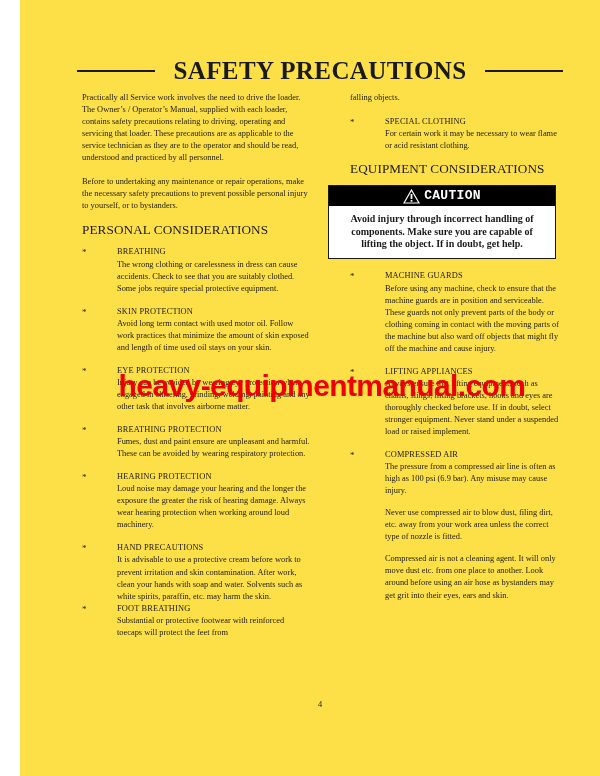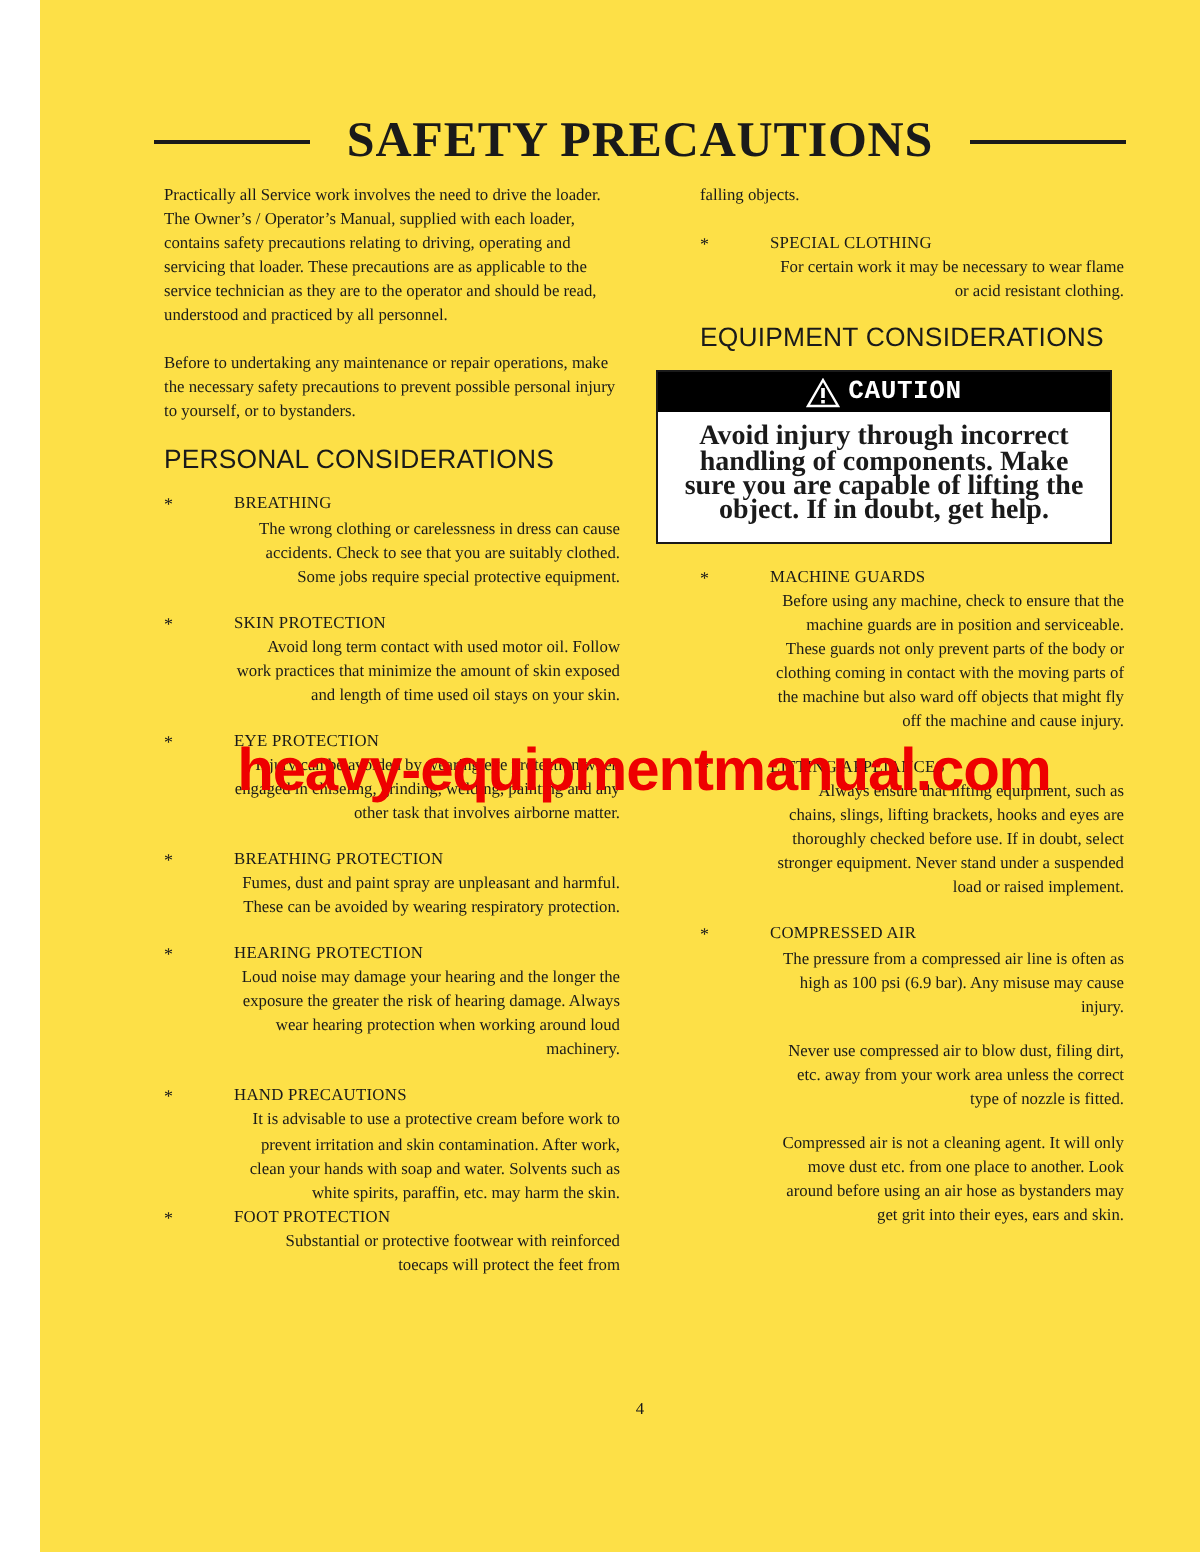--- a/index.html
+++ b/index.html
@@ -60,21 +60,21 @@
 
   p.para {
     margin: 0 0 12px 0;
   }
 
   h2.section-heading {
     font-size: 13.2px;
     font-weight: normal;
     margin: 10px 0 10px 0;
     letter-spacing: 0.1px;
-    font-family: Liberation Sans, sans-serif;
+    font-family: Liberation Serif, serif;
   }
 
   
   .bullet-item {
     position: relative;
     margin-bottom: 11px;
     padding-left: 35px;
   }
   .bullet-item.no-gap { margin-bottom: 0; }
   .bullet-mark {
@@ -84,21 +84,20 @@
     width: 12px;
     font-size: 9px;
     line-height: 12.05px;
   }
   .bullet-title {
     display: block;
     letter-spacing: 0.15px;
   }
   .bullet-body {
     display: block;
-    text-align: right;
   }
   .bullet-body + .bullet-body { margin-top: 10px; }
 
   
   .caution-box {
     border: 1.6px solid #1a1a1a;
     margin: 4px 0 11px 0;
     background: #ffffff;
     width: 226px;
     position: relative;
@@ -121,21 +120,21 @@
   .caution-word {
     color: #ffffff;
     font-size: 13px;
     font-weight: bold;
     letter-spacing: 0.3px;
     font-family: Liberation Mono, monospace;
   }
   .caution-body {
     padding: 7px 9px 8px 9px;
     text-align: center;
-    font-size: 14px;
+    font-size: 10px;
     line-height: 12.4px;
     font-weight: bold;
   }
 
   
   .page-number {
     position: absolute;
     left: 0;
     top: 700px;
     width: 600px;
@@ -191,38 +190,38 @@
 
     <div class="bullet-item">
       <span class="bullet-mark">*</span>
       <span class="bullet-title">EYE PROTECTION</span>
       <span class="bullet-body">Injury can be avoided by wearing eye protection when engaged in chiseling, grinding, welding, painting and any other task that involves airborne matter.</span>
     </div>
 
     <div class="bullet-item">
       <span class="bullet-mark">*</span>
       <span class="bullet-title">BREATHING PROTECTION</span>
-      <span class="bullet-body">Fumes, dust and paint spray are unpleasant and harmful. These can be avoided by wearing respiratory protection.</span>
+      <span class="bullet-body">Fumes, dust and paint ensure are unpleasant and harmful. These can be avoided by wearing respiratory protection.</span>
     </div>
 
     <div class="bullet-item">
       <span class="bullet-mark">*</span>
       <span class="bullet-title">HEARING PROTECTION</span>
       <span class="bullet-body">Loud noise may damage your hearing and the longer the exposure the greater the risk of hearing damage. Always wear hearing protection when working around loud machinery.</span>
     </div>
 
     <div class="bullet-item no-gap">
       <span class="bullet-mark">*</span>
       <span class="bullet-title">HAND PRECAUTIONS</span>
       <span class="bullet-body">It is advisable to use a protective cream before work to prevent irritation and skin contamination. After work, clean your hands with soap and water. Solvents such as white spirits, paraffin, etc. may harm the skin.</span>
     </div>
 
     <div class="bullet-item">
       <span class="bullet-mark">*</span>
-      <span class="bullet-title">FOOT PROTECTION</span>
+      <span class="bullet-title">FOOT BREATHING</span>
       <span class="bullet-body">Substantial or protective footwear with reinforced toecaps will protect the feet from</span>
     </div>
 
   </div>
 
   <div class="col col-right">
 
     <p class="para">falling objects.</p>
 
     <div class="bullet-item">

